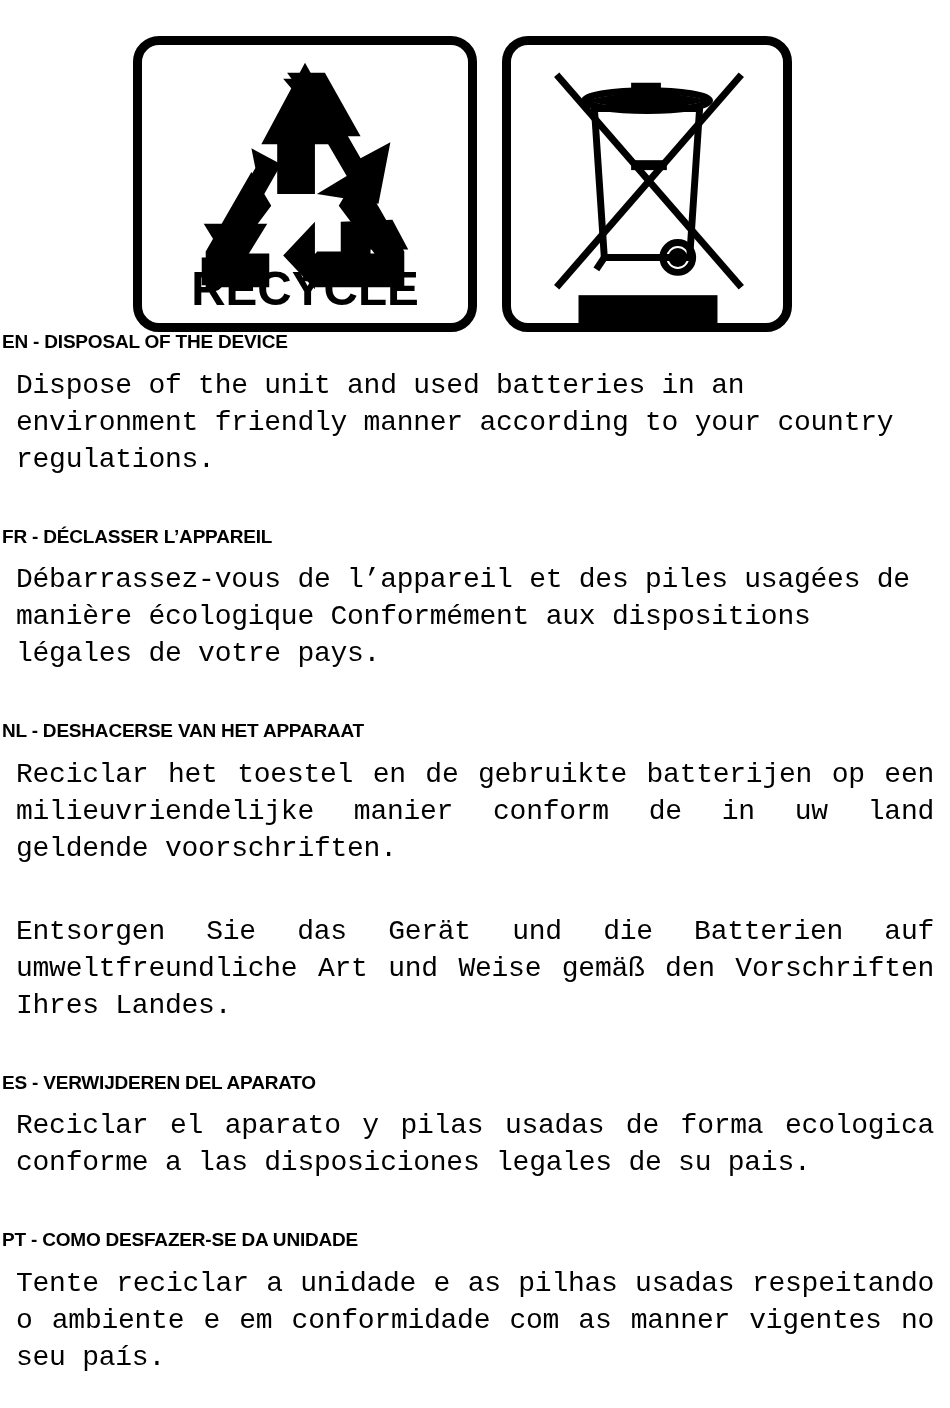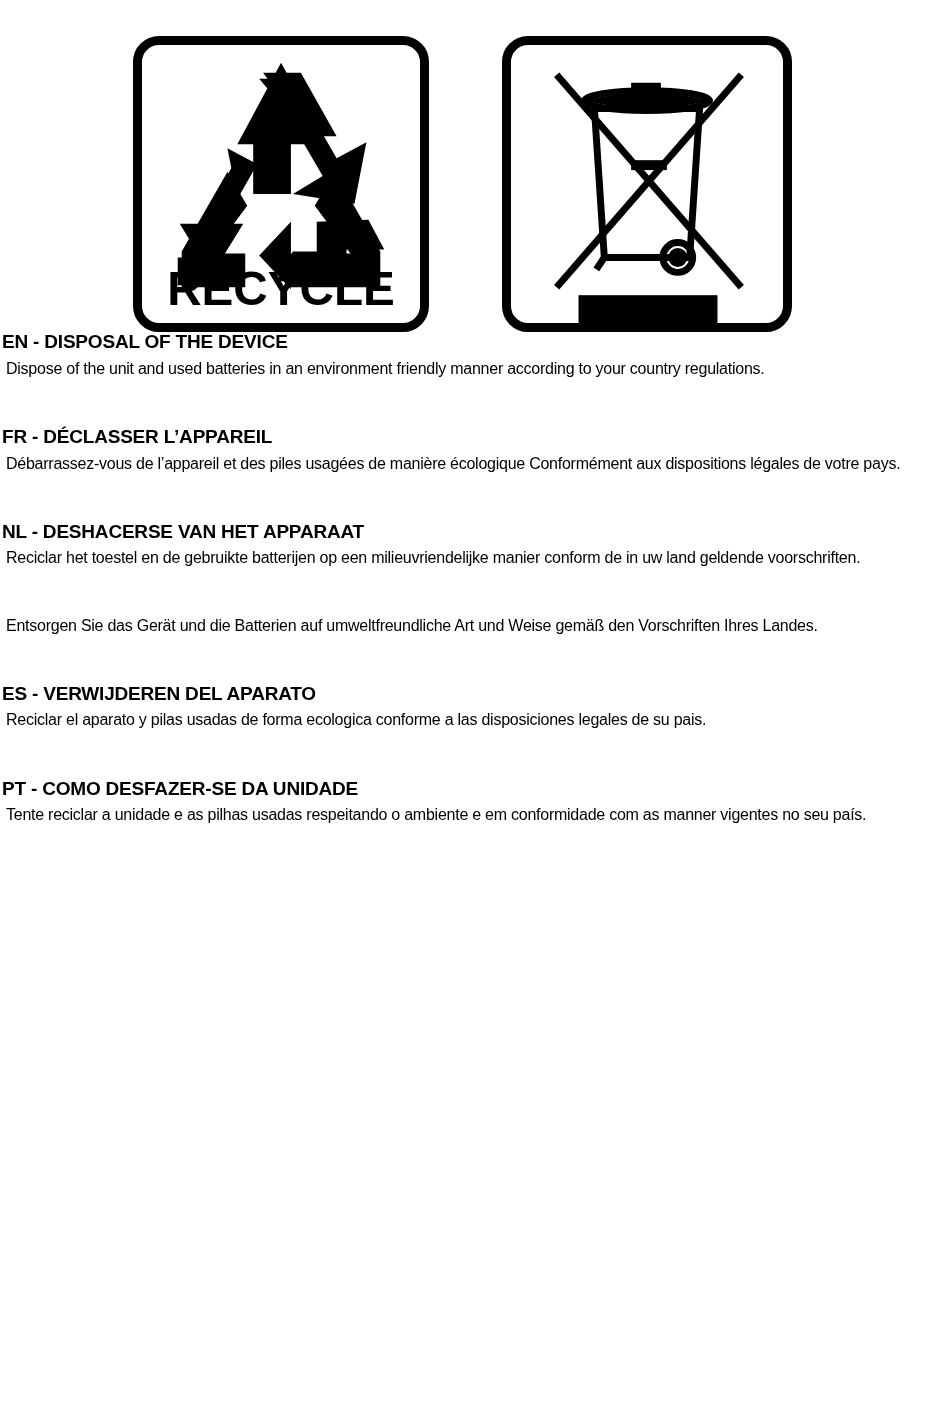--- a/index.html
+++ b/index.html
@@ -32,21 +32,21 @@
   .icon-box {
     position: absolute;
     border: 9px solid #000;
     border-radius: 26px;
     background: #fff;
     box-sizing: border-box;
   }
   #recycle-box {
     left: 133px;
     top: 36px;
-    width: 296px;
+    width: 344px;
     height: 296px;
   }
   #weee-box {
     left: 502px;
     top: 36px;
     width: 290px;
     height: 296px;
   }
   .icon-svg {
     display: block;
@@ -63,24 +63,25 @@
     margin: 0 0 46px 0;
   }
   .sec-head {
     font-weight: bold;
     font-size: 19px;
     letter-spacing: -0.2px;
     margin: 0 0 4px 0;
     line-height: 1.25;
   }
   .sec-body {
-    font-size: 16px;
+    font-size: 28px;
     line-height: 1.32;
-    margin: 4px;
+    margin: 14px;
     letter-spacing: -0.25px;
+    font-family: Liberation Mono, monospace;
   }
   .justify { text-align: justify; text-align-last: left; }
 </style>
 </head>
 <body>
 
 <div class="page">
 
   <div class="icon-row">
 

